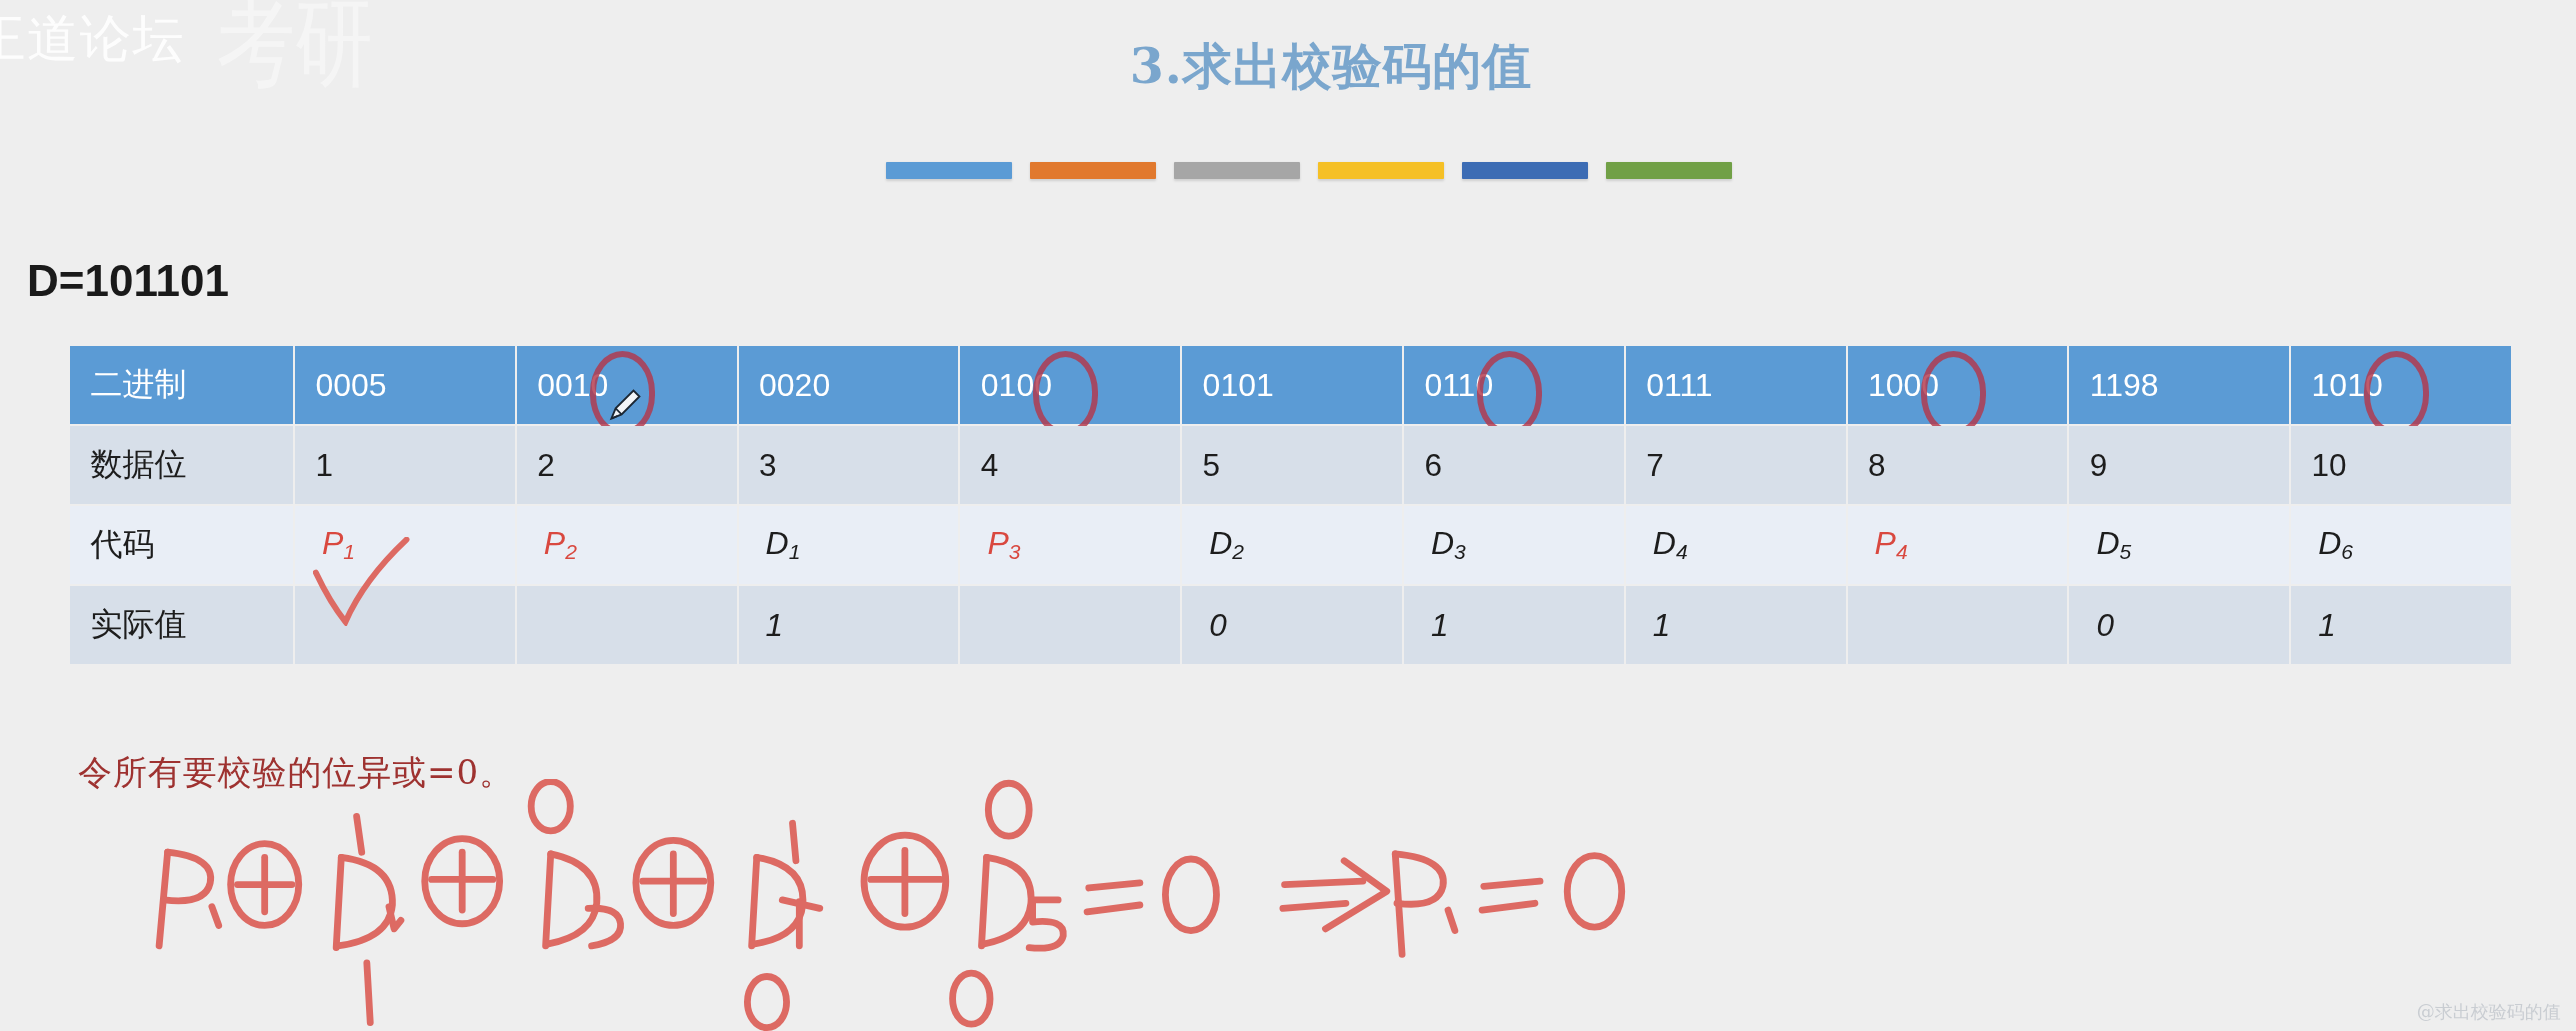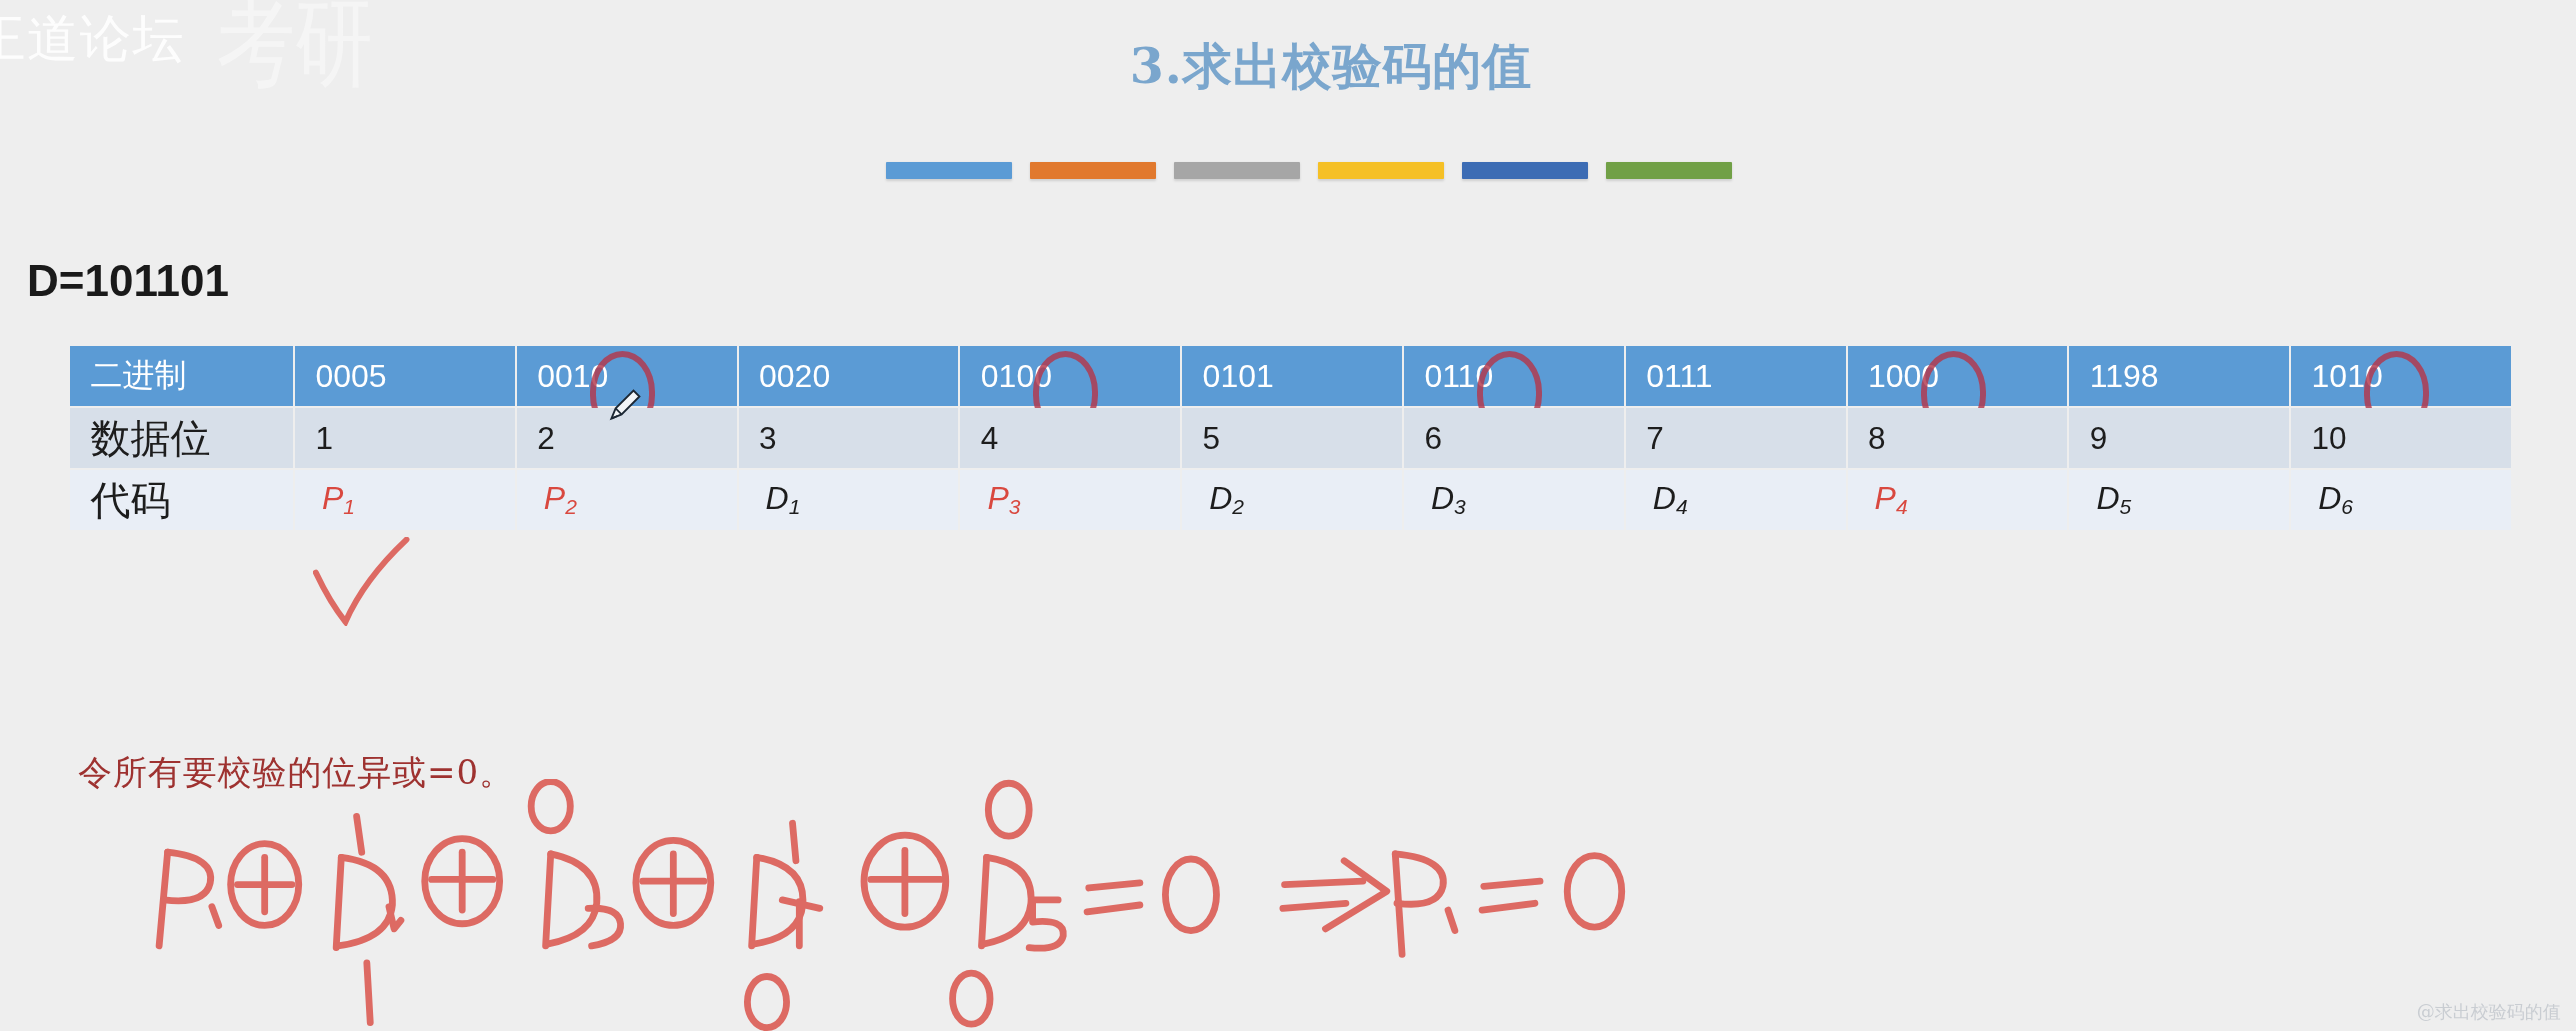--- a/index.html
+++ b/index.html
@@ -89,39 +89,39 @@
     top: 344px;
     width: 2445px;
   }
   table {
     border-collapse: separate;
     border-spacing: 2.6px 2.6px;
     width: 100%;
     table-layout: fixed;
   }
   td {
-    height: 60px;
+    height: 78px;
     padding: 0 0 0 20.4px;
     font-size: 31.5px;
     color: #1d1d1d;
     vertical-align: middle;
     font-family: "Liberation Sans", sans-serif;
     position: relative;
     overflow: visible;
   }
   col.c-label { width: 223px; }
   tr.hdr td {
     background: #5b9bd5;
     color: #ffffff;
     font-weight: normal;
     font-size: 32px;
   }
   tr.r-dark td { background: #d7dfe9; }
   tr.r-light td { background: #e9eef6; }
-  td.label-cell { font-size: 40px; }
+  td.label-cell { font-size: 32px; }
 
   tr.r-light td.code-cell,
   tr.r-dark  td.val-cell { padding-left: 27px; font-style: italic; }
   td.code-cell { font-size: 32px; }
   td.code-cell .sub { font-size: 21px; vertical-align: -5.1px; }
   td.code-cell.p { color: #d9483f; }
   td.code-cell.d { color: #1d1d1d; }
 
   
   .circ {
@@ -258,20 +258,33 @@
           <td class="code-cell p"><span>P</span><span class="sub">2</span></td>
           <td class="code-cell d"><span>D</span><span class="sub">1</span></td>
           <td class="code-cell p"><span>P</span><span class="sub">3</span></td>
           <td class="code-cell d"><span>D</span><span class="sub">2</span></td>
           <td class="code-cell d"><span>D</span><span class="sub">3</span></td>
           <td class="code-cell d"><span>D</span><span class="sub">4</span></td>
           <td class="code-cell p"><span>P</span><span class="sub">4</span></td>
           <td class="code-cell d"><span>D</span><span class="sub">5</span></td>
           <td class="code-cell d"><span>D</span><span class="sub">6</span></td>
         </tr>
+        <tr class="r-dark">
+          <td class="label-cell">实际值</td>
+          <td class="val-cell"></td>
+          <td class="val-cell"></td>
+          <td class="val-cell">1</td>
+          <td class="val-cell"></td>
+          <td class="val-cell">0</td>
+          <td class="val-cell">1</td>
+          <td class="val-cell">1</td>
+          <td class="val-cell"></td>
+          <td class="val-cell">0</td>
+          <td class="val-cell">1</td>
+        </tr>
       </tbody>
   </table>
 </div>
 
 <svg id="pencil" viewBox="0 0 40 40">
   <path d="M4 36 L9 24 L30 3 L37 10 L16 31 Z" fill="#f2f5f8" stroke="#1b2733" stroke-width="2.2"></path>
   <path d="M9 24 L16 31" stroke="#1b2733" stroke-width="2"></path>
   <path d="M4 36 L11 33" stroke="#1b2733" stroke-width="2"></path>
 </svg>
 

